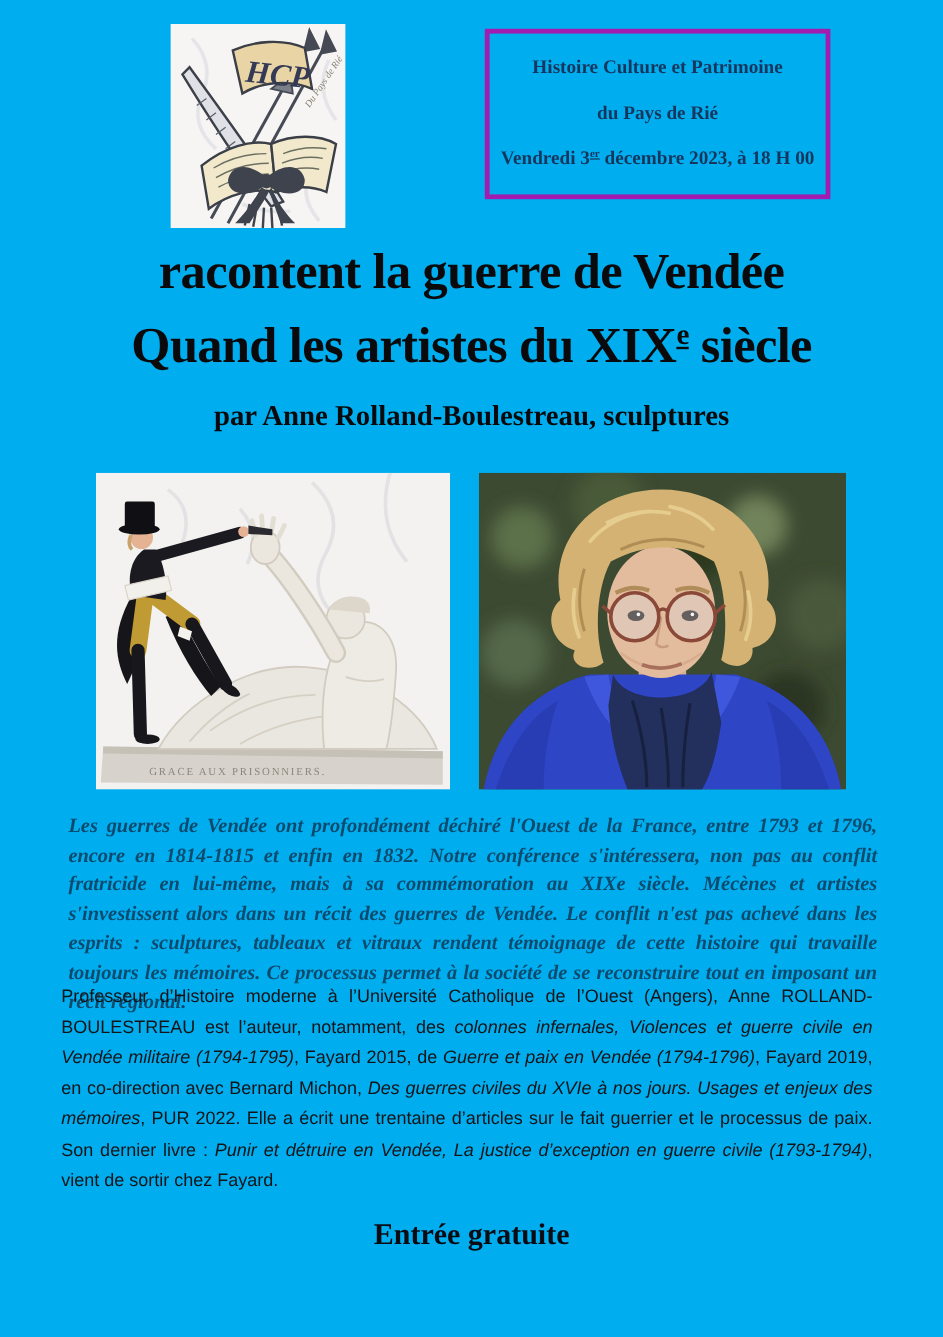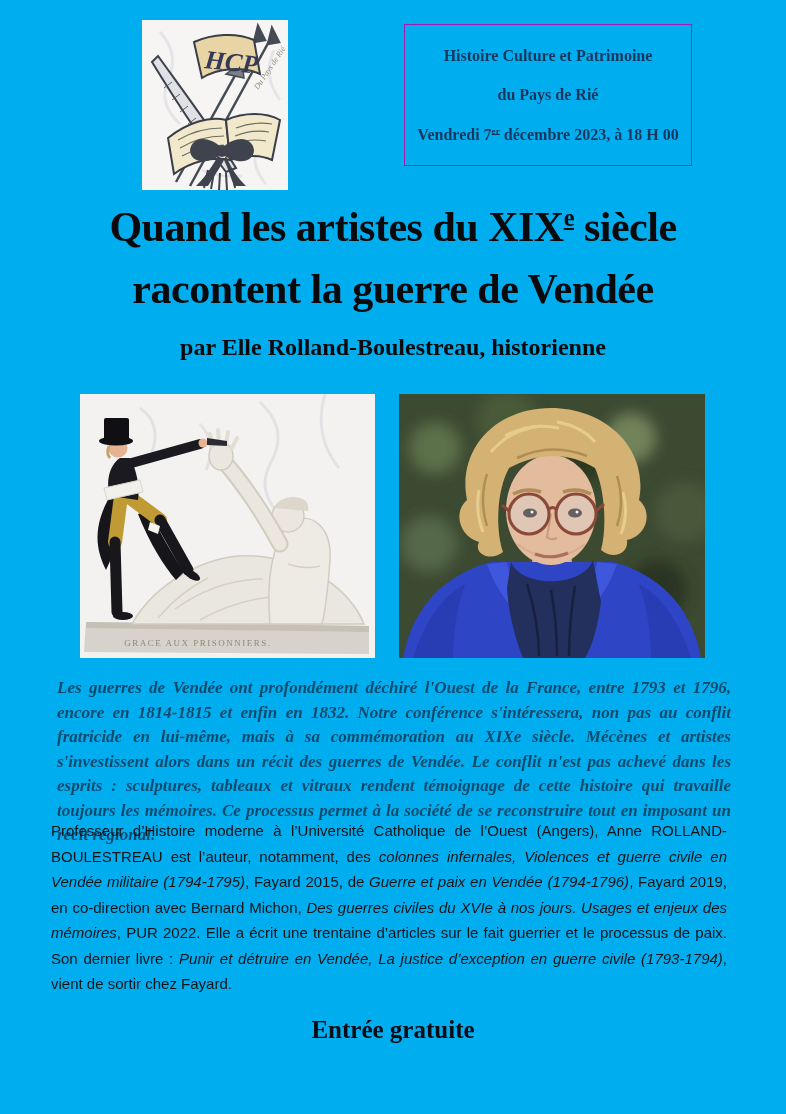--- a/index.html
+++ b/index.html
@@ -8,21 +8,21 @@
     background:#00AEEF;
     font-family:"Liberation Serif", serif;
   }
   .poster{position:relative;width:786px;height:1114px;background:#00AEEF;}
 
   
   .logo{position:absolute;left:142px;top:20px;width:146px;height:170px;}
   .logo svg{display:block;width:100%;height:100%;}
   .info-box{
     position:absolute;left:404px;top:24px;width:288px;height:142px;
-    border:1px solid #a21caf;box-sizing:border-box;
+    border:4px solid #a21caf;box-sizing:border-box;
     display:flex;flex-direction:column;justify-content:space-evenly;
     text-align:center;color:#17365D;font-weight:bold;font-size:16px;
   }
   .info-box .line{white-space:nowrap;}
   sup{font-size:58%;vertical-align:super;line-height:0;text-decoration:underline;}
 
   
   .title{
     position:absolute;top:196px;left:0;width:786px;margin:0;
     text-align:center;font-weight:bold;color:#0a0a0c;
@@ -123,28 +123,28 @@
         <line x1="78" y1="153" x2="77" y2="170"></line>
           <line x1="84" y1="153" x2="85" y2="170"></line>
         <line x1="90" y1="151" x2="93" y2="168"></line>
       </g>
     </svg>
   </div>
 
   <div class="info-box">
     <div class="line">Histoire Culture et Patrimoine</div>
     <div class="line">du Pays de Rié</div>
-    <div class="line"><span>Vendredi 7</span><sup>er</sup><span> décembre 2023, à 18 H 00</span></div>
+    <div class="line"><span>Vendredi 3</span><sup>er</sup><span> décembre 2023, à 18 H 00</span></div>
   </div>
 
   <h1 class="title">
+    <span class="tline">racontent la guerre de Vendée</span>
     <span class="tline"><span>Quand les artistes du XIX</span><sup>e</sup><span> siècle</span></span>
-    <span class="tline">racontent la guerre de Vendée</span>
   </h1>
-  <div class="byline">par Elle Rolland-Boulestreau, historienne</div>
+  <div class="byline">par Anne Rolland-Boulestreau, sculptures</div>
 
   <figure class="photo photo-sculpture">
     <svg viewBox="0 0 295 264">
       <rect width="295" height="264" fill="#f3f2f0"></rect>
       <g stroke="#dcdce0" stroke-width="3" fill="none" opacity="0.7">
         <path d="M180 8 q30 28 10 62 q-15 30 15 55"></path>
         <path d="M245 0 q-12 42 14 74"></path>
         <path d="M60 14 q22 16 12 44"></path>
         <path d="M120 30 q18 20 6 46"></path>
       </g>

